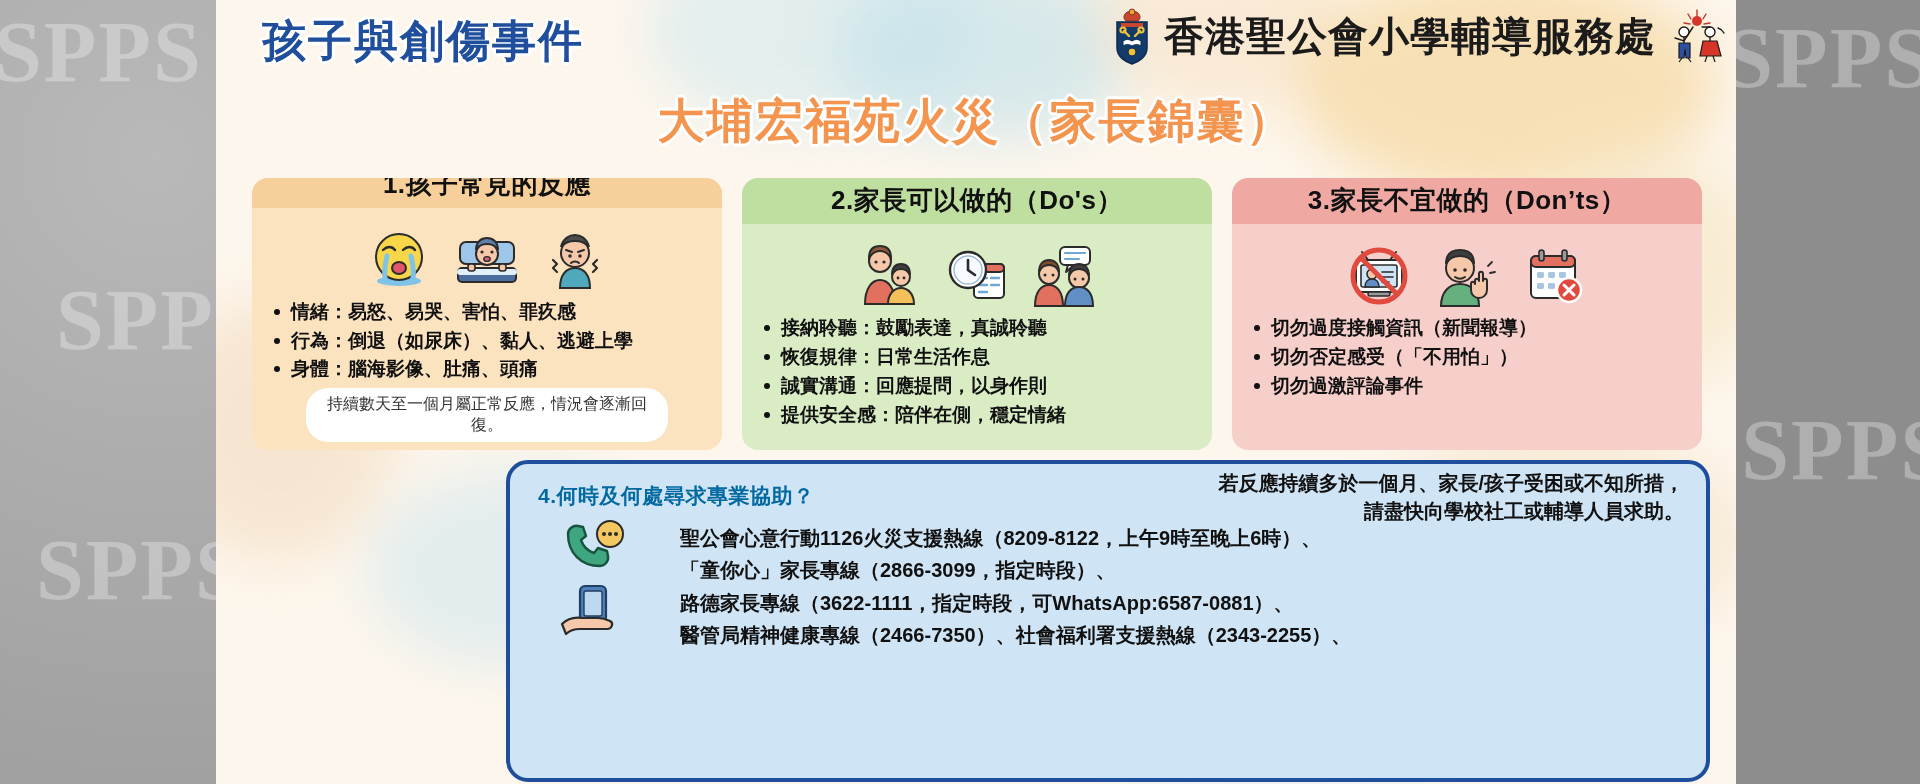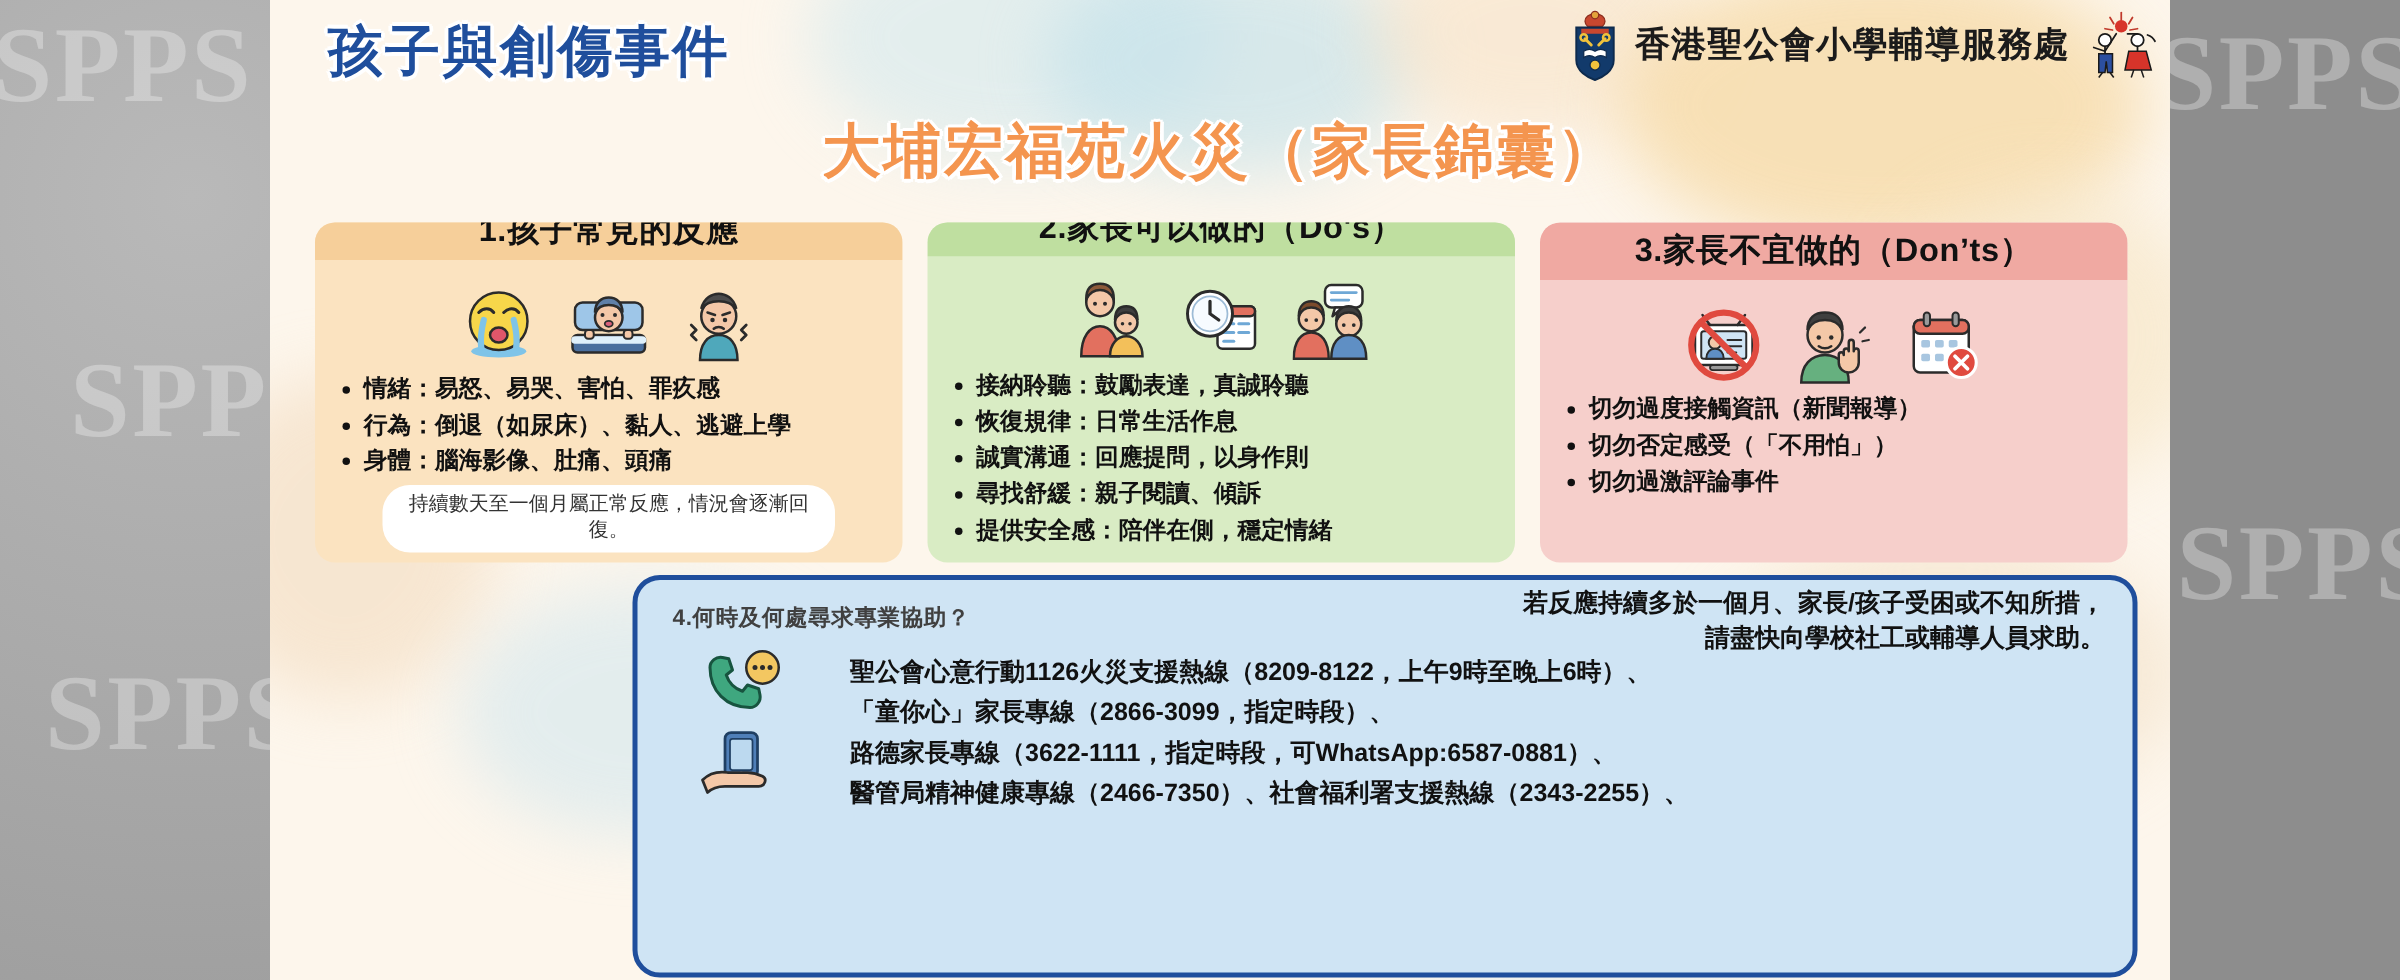--- a/index.html
+++ b/index.html
@@ -51,21 +51,21 @@
   
   #header{position:absolute;left:0;top:0;width:1520px;height:86px;}
   #main-title{
     position:absolute;left:46px;top:12px;
     font-size:44px;font-weight:700;color:#1f4e9c;letter-spacing:2px;
     text-shadow:
       -2px -2px 0 #fff,2px -2px 0 #fff,-2px 2px 0 #fff,2px 2px 0 #fff,
       0 3px 0 #fff,0 -3px 0 #fff,3px 0 0 #fff,-3px 0 0 #fff;
   }
   #org-row{position:absolute;right:8px;top:6px;display:flex;align-items:center;gap:10px;}
-  #org-name{font-size:28px;font-weight:700;color:#1b1b1b;letter-spacing:1px;white-space:nowrap;}
+  #org-name{font-size:40px;font-weight:700;color:#1b1b1b;letter-spacing:1px;white-space:nowrap;}
   .crest{width:44px;height:58px;}
   .mascot{width:62px;height:60px;}
 
   #sub-title{
     position:absolute;left:0;right:0;top:90px;text-align:center;
     font-size:47px;font-weight:700;color:#f4954f;letter-spacing:2px;
     text-shadow:
       -2px -2px 0 #fff,2px -2px 0 #fff,-2px 2px 0 #fff,2px 2px 0 #fff,
       0 3px 0 #fff,0 -3px 0 #fff,3px 0 0 #fff,-3px 0 0 #fff;
   }
@@ -100,21 +100,21 @@
   #card-2 .card-head{background:#bfdfa0;}
   #card-3{background:#f6cfcb;}
   #card-3 .card-head{background:#f0a9a2;}
 
   
   #help{
     position:absolute;left:290px;top:460px;width:1196px;height:314px;
     background:#cfe4f4;border:4px solid #1f4e9c;border-radius:22px;overflow:hidden;
   }
   #help-title{
-    position:absolute;left:28px;top:18px;font-size:18px;font-weight:700;color:#404040;letter-spacing:.5px;
+    position:absolute;left:28px;top:18px;font-size:21px;font-weight:700;color:#0369a1;letter-spacing:.5px;
   }
   #help-note{
     position:absolute;right:22px;top:6px;width:540px;text-align:right;
     font-size:20px;font-weight:700;color:#111;line-height:1.38;
   }
   #help-lines{
     position:absolute;left:170px;top:58px;right:14px;
   }
   #help-lines div{
     font-size:20px;font-weight:700;color:#111;line-height:1.62;white-space:nowrap;
@@ -300,21 +300,20 @@
             <path d="M35 32c0-9 5-12 10-12s10 3 10 12c-2-5-6-7-10-7s-8 2-10 7z" fill="#3f3f3f" stroke="#2b2b2b" stroke-width="2"></path>
             <circle cx="41" cy="35" r="1.5" fill="#2b2b2b"></circle>
               <circle cx="49" cy="35" r="1.5" fill="#2b2b2b"></circle>
             <path d="M31 62c0-13 6-19 14-19s14 6 14 19z" fill="#5f8fc4" stroke="#2b2b2b" stroke-width="2"></path>
           </svg>
         </div>
         <ul class="bullets">
           <li>接納聆聽：鼓勵表達，真誠聆聽</li>
           <li>恢復規律：日常生活作息</li>
           <li>誠實溝通：回應提問，以身作則</li>
-          <li>尋找舒緩：親子閱讀、傾訴</li>
           <li>提供安全感：陪伴在側，穩定情緒</li>
         </ul>
       </div>
     </section>
 
     <section class="card" id="card-3">
       <div class="card-head">3.家長不宜做的（Don’ts）</div>
       <div class="card-body">
         <div class="icons-row">
 

